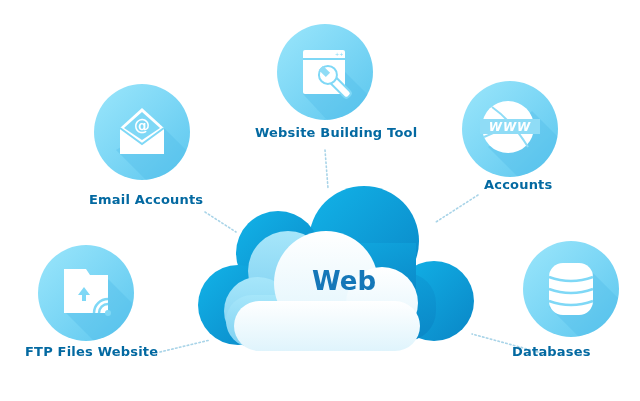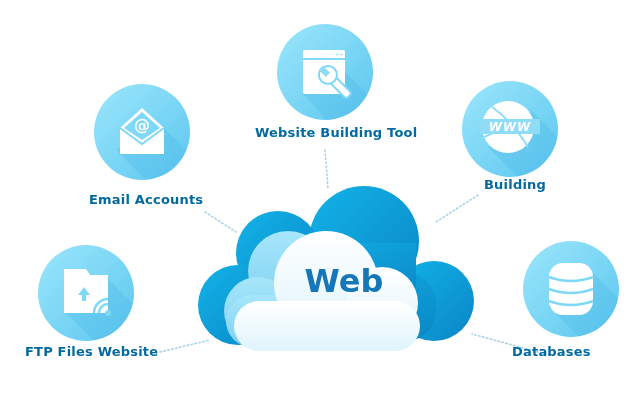--- a/index.html
+++ b/index.html
@@ -6,21 +6,21 @@
     body { width: 640px; height: 401px; position: relative; overflow: hidden; font-family: "DejaVu Sans", sans-serif; }
     .stage { position: absolute; left: 0; top: 0; width: 640px; height: 401px; }
     .connectors { position: absolute; left: 0; top: 0; width: 640px; height: 401px; }
     .node { position: absolute; }
     .node-circle { position: absolute; width: 96px; height: 96px; border-radius: 50%;
       background: linear-gradient(135deg, #9be6fb 0%, #7fd8f6 45%, #5bc6ee 100%); overflow: hidden; }
     .node-circle .shade { position: absolute; left: 0; top: 0; width: 96px; height: 96px; }
     .node-circle svg.glyph { position: absolute; left: 0; top: 0; width: 96px; height: 96px; }
     .node-label { position: absolute; white-space: nowrap; color: #0369a1; font-size: 13px; font-weight: bold; letter-spacing: 0.2px; }
     .cloud { position: absolute; left: 196px; top: 183px; width: 280px; height: 170px; }
-    .cloud-title { position: absolute; color: #1577b8; font-size: 32px; font-weight: bold; text-align: center; width: 160px; line-height: 32px; }
+    .cloud-title { position: absolute; color: #1577b8; font-size: 26px; font-weight: bold; text-align: center; width: 160px; line-height: 32px; }
   </style>
 </head>
 <body>
 
 <div class="stage">
 
   <svg class="connectors" viewBox="0 0 640 401">
     <g stroke="#a9d4e8" stroke-width="1.6" stroke-dasharray="1.5 2.5" fill="none" stroke-linecap="round">
       <line x1="325" y1="150" x2="328" y2="188"></line>
       <line x1="205" y1="212" x2="236" y2="232"></line>
@@ -112,21 +112,21 @@
           <path d="M70 30 L96 56 L96 96 L56 96 L26 66 Z" fill="#4cbbe8" opacity="0.35"></path>
         </svg>
       <svg class="glyph" viewBox="0 0 96 96">
         <circle cx="46" cy="46" r="26" fill="#ffffff"></circle>
         <path d="M30 26 Q50 40 66 66" fill="none" stroke="#8fdcf6" stroke-width="2"></path>
         <path d="M22 56 Q44 46 70 40" fill="none" stroke="#8fdcf6" stroke-width="2"></path>
         <rect x="18" y="38" width="60" height="15" fill="#8fdcf6"></rect>
         <text x="48" y="50" text-anchor="middle" font-size="12" font-weight="bold" fill="#ffffff" font-family="DejaVu Sans, sans-serif" letter-spacing="1">WWW</text>
       </svg>
     </div>
-    <div class="node-label" style="left:484px; top:177px;">Building</div>
+    <div class="node-label" style="left:484px; top:177px;">Accounts</div>
   </div>
 
   <div class="node" style="left:0; top:0;">
     <div class="node-circle" style="left:38px; top:245px;">
       <svg class="shade" viewBox="0 0 96 96">
           <path d="M66 30 L96 60 L96 96 L56 96 L26 66 Z" fill="#4cbbe8" opacity="0.35"></path>
         </svg>
       <svg class="glyph" viewBox="0 0 96 96">
         <path d="M26 24 L48 24 L52 30 L70 30 L70 68 L26 68 Z" fill="#ffffff"></path>
         <path d="M40 50 L46 42 L52 50 L48 50 L48 56 L44 56 L44 50 Z" fill="#7fd8f6"></path>

